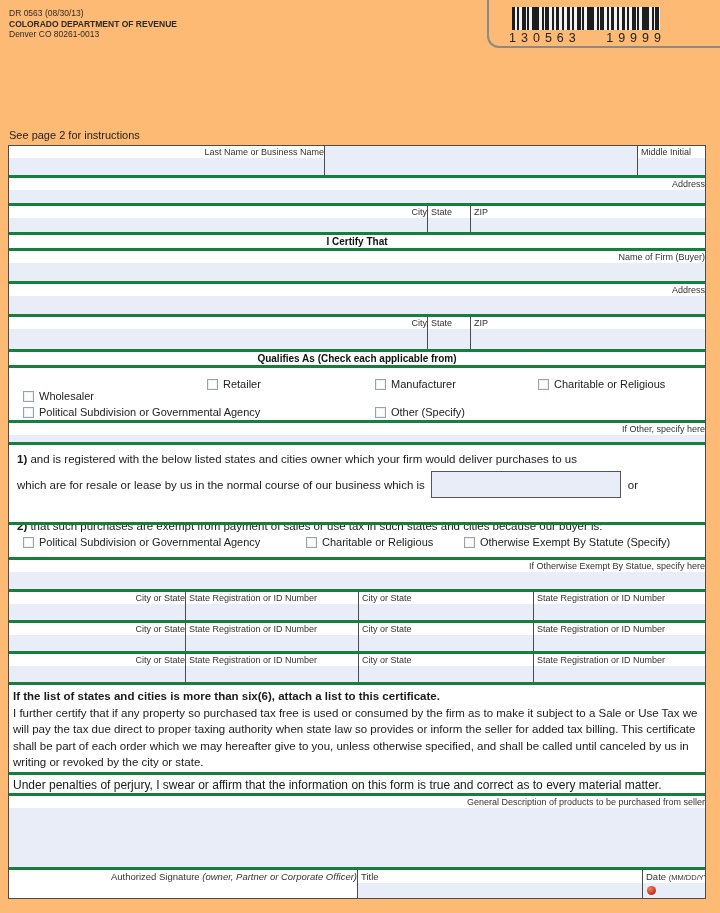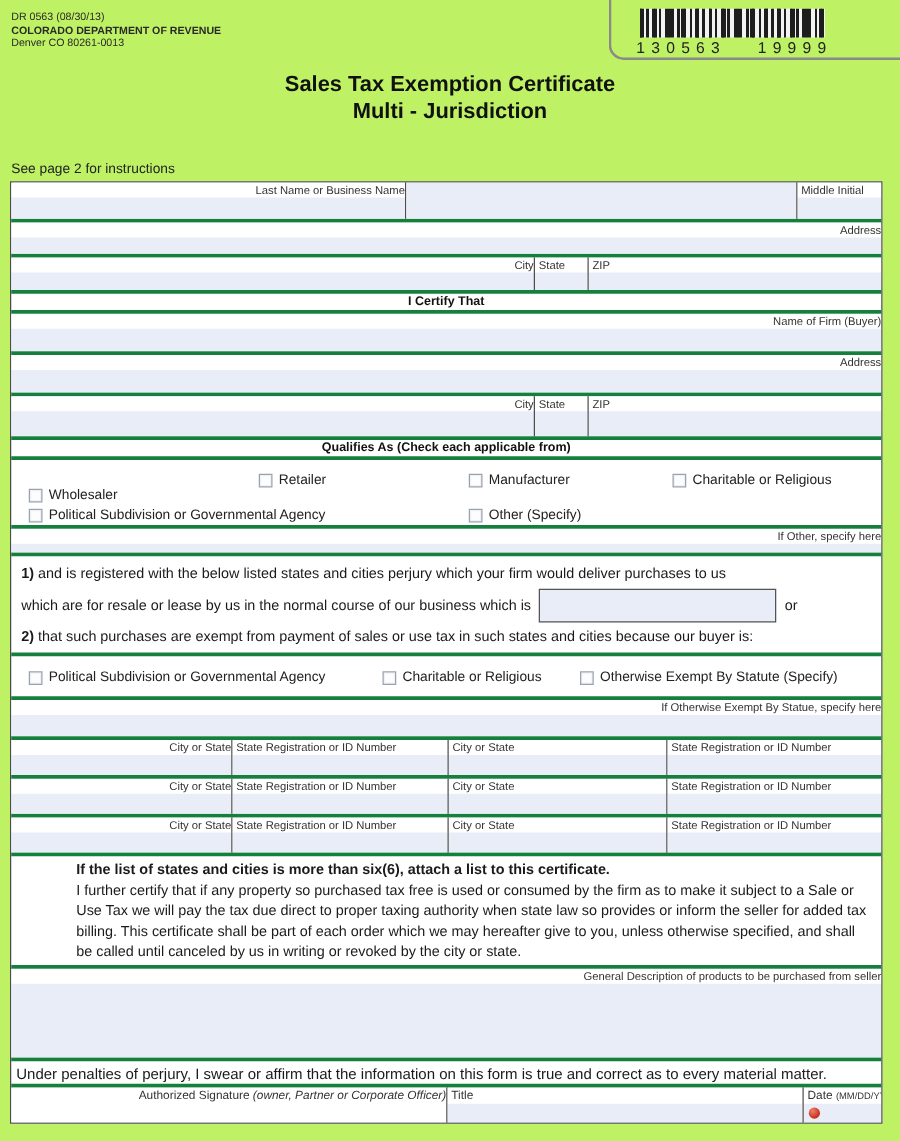--- a/index.html
+++ b/index.html
@@ -1,21 +1,21 @@
 <!DOCTYPE html>
 <html><head>
 <meta charset="utf-8">
 <style>
   * { margin:0; padding:0; box-sizing:border-box; }
   html,body { background:#ffffff; }
   body {
     width:720px; height:913px; position:relative; overflow:hidden;
     font-family:"Liberation Sans", sans-serif; color:#1c1c1c;
   }
-  #page { position:absolute; inset:0; background:#bef264;padding-left:48px; }
+  #page { position:absolute; inset:0; background:#fdba74;padding-left:48px; }
 
   
   .agency-block { position:absolute; left:9px; top:8px; font-size:8.5px; line-height:10.5px; color:#2a2a2a; }
   .agency-block .bold { font-weight:bold; }
 
   .barcode-frame {
     position:absolute; left:487px; top:-10px; width:240px; height:58px;
     border-left:2px solid #8a8a8a; border-bottom:2px solid #8a8a8a;
     border-bottom-left-radius:12px;
   }
@@ -58,25 +58,25 @@
   .cb .box { width:11px; height:11px; border:1px solid #9aa2ae; background:#fdfdfd;
     box-shadow:inset 0 0 0 1px #eef1f6; flex:0 0 auto; }
   .cb .cbl { font-size:11px; color:#222; white-space:nowrap; }
 
   
   .statements { padding:6px 8px 4px 8px; font-size:11.5px; color:#1a1a1a; width:100%; }
   .statements .ln1 { margin-top:2px; }
   .statements .ln2 { display:flex; align-items:center; margin-top:6px; }
   .inline-box { width:190px; height:27px; border:1px solid #555; background:#e9edf8;
     margin:0 7px 0 6px; cursor:text; }
-  .statements .ln3 { margin-top:6px; }
+  .statements .ln3 { margin-top:22px; }
   .bnum { font-weight:bold; }
 
   
-  .cert-block { padding:3px 6px 2px 4px; width:100%; font-size:11.5px; line-height:16.5px; color:#1a1a1a;margin-left:48px; }
+  .cert-block { padding:3px 6px 2px 4px; width:100%; font-size:11.5px; line-height:16.5px; color:#1a1a1a; }
   .cert-block .attach { font-weight:bold; }
 
   .perjury { padding:3px 4px; font-size:12px; color:#1a1a1a; width:100%; }
 
   .italic { font-style:italic; }
   .small-paren { font-size:7.5px; }
 
   .req-marker {
     position:absolute; left:4px; top:3px; width:9px; height:9px; border-radius:50%;
     background:radial-gradient(circle at 35% 30%, #f08066, #c62e1a 70%);
@@ -90,24 +90,20 @@
   <div class="agency-block">
     <div>DR 0563 (08/30/13)</div>
     <div class="bold">COLORADO DEPARTMENT OF REVENUE</div>
     <div>Denver CO 80261-0013</div>
   </div>
 
   <div class="barcode-frame"></div>
   <div class="barcode"></div>
   <div class="barcode-num">130563   19999</div>
 
-  <div class="form-title">
-    <div>Sales Tax Exemption Certificate</div>
-    <div>Multi - Jurisdiction</div>
-  </div>
 
   <div class="instructions-note">See page 2 for instructions</div>
 
   <div class="form-table">
 
     <div class="row" style="height:29px">
       <div class="cell" style="width:315px">
         <div class="lbl">Last Name or Business Name</div>
         <div class="fill"></div>
       </div>
@@ -208,21 +204,21 @@
 
     <div class="row" style="height:22px">
       <div class="cell" style="flex:1">
         <div class="lbl">If Other, specify here</div>
         <div class="fill"></div>
       </div>
     </div>
 
     <div class="row" style="height:80px">
       <div class="statements">
-        <div class="ln1"><span class="bnum">1)</span><span> and is registered with the below listed states and cities perjury which your firm would deliver purchases to us</span></div>
+        <div class="ln1"><span class="bnum">1)</span><span> and is registered with the below listed states and cities owner which your firm would deliver purchases to us</span></div>
         <div class="ln2">
           <span>which are for resale or lease by us in the normal course of our business which is</span>
           <span class="inline-box"></span>
           <span>or</span>
         </div>
         <div class="ln3"><span class="bnum">2)</span><span> that such purchases are exempt from payment of sales or use tax in such states and cities because our buyer is:</span></div>
       </div>
     </div>
 
     <div class="row cbrow" style="height:35px">
@@ -302,29 +298,29 @@
       </div>
     </div>
 
     <div class="row" style="height:90px">
       <div class="cert-block">
         <div class="attach">If the list of states and cities is more than six(6), attach a list to this certificate.</div>
         <div>I further certify that if any property so purchased tax free is used or consumed by the firm as to make it subject to a Sale or Use Tax we will pay the tax due direct to proper taxing authority when state law so provides or inform the seller for added tax billing. This certificate shall be part of each order which we may hereafter give to you, unless otherwise specified, and shall be called until canceled by us in writing or revoked by the city or state.</div>
       </div>
     </div>
 
-    <div class="row" style="height:74px">
-      <div class="cell" style="flex:1">
-        <div class="lbl">General Description of products to be purchased from seller</div>
-        <div class="fill"></div>
-      </div>
-    </div>
-
     <div class="row" style="height:21px">
       <div class="perjury">Under penalties of perjury, I swear or affirm that the information on this form is true and correct as to every material matter.</div>
+    </div>
+
+    <div class="row" style="height:74px">
+      <div class="cell" style="flex:1">
+        <div class="lbl">General Description of products to be purchased from seller</div>
+        <div class="fill"></div>
+      </div>
     </div>
 
     <div class="row" style="height:31px">
       <div class="cell" style="width:348px">
         <div class="lbl" style="font-size:9.5px"><span>Authorized Signature </span><span class="italic">(owner, Partner or Corporate Officer)</span></div>
         <div class="fill white"></div>
       </div>
       <div class="cell" style="width:285px">
         <div class="lbl" style="font-size:9.5px">Title</div>
         <div class="fill"></div>

